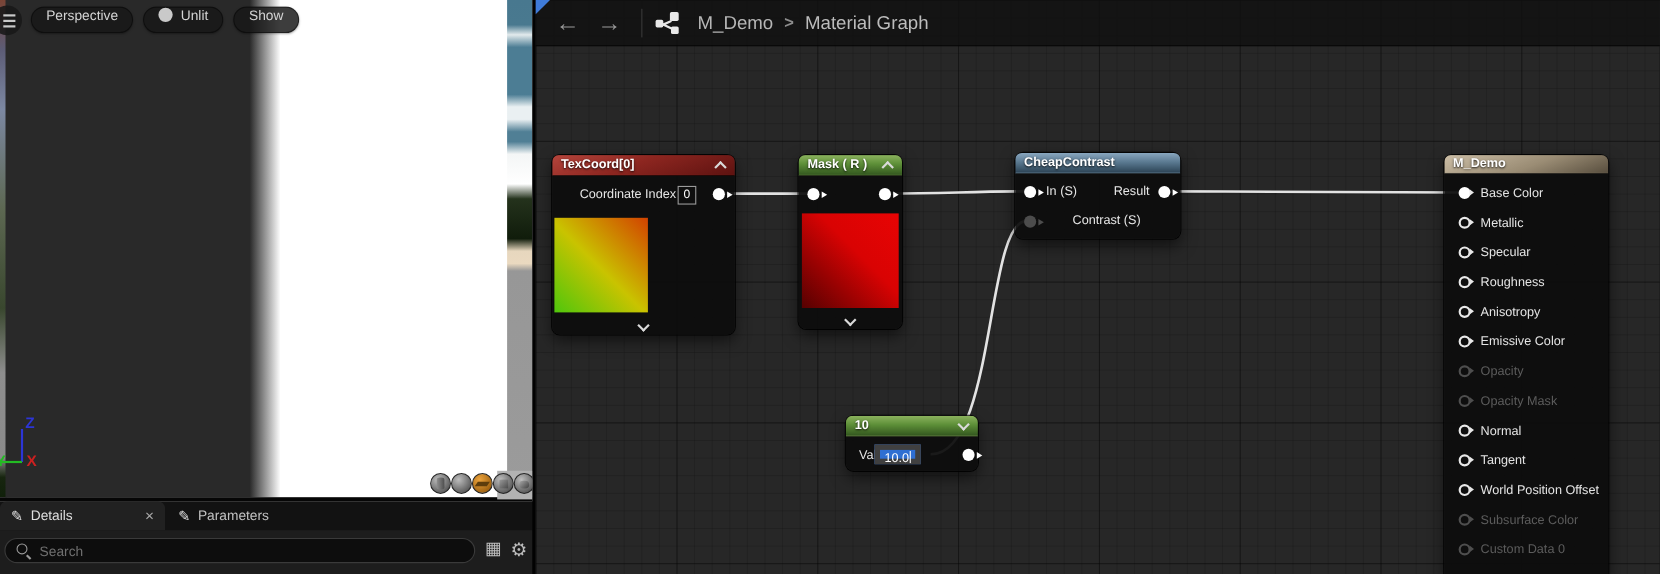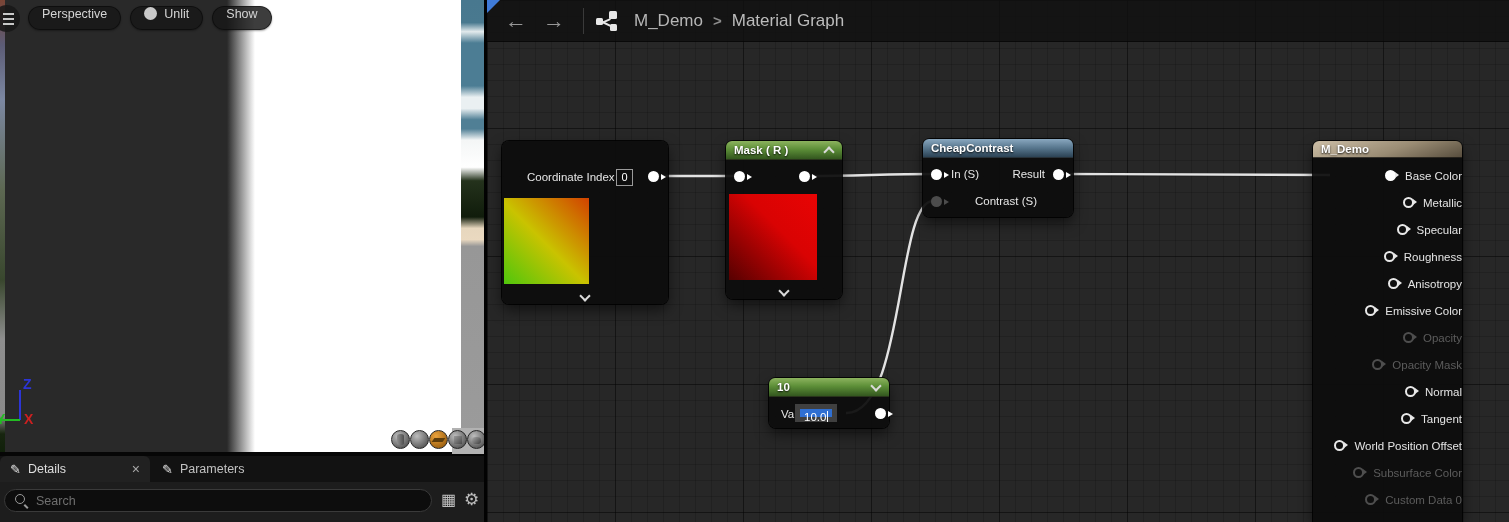--- a/index.html
+++ b/index.html
@@ -139,37 +139,37 @@
   .pin.gray .w { border-left-color:#4c4c4c; }
 
   .plabel { position:absolute; font-size:11.5px; color:#e6e6e6; }
 
   .texcoord-node  { left:502px; top:141px; width:166px; height:163px; }
   .coord-box { position:absolute; left:616px; top:169px; width:17px; height:17px;
     border:1px solid #9a9a9a; color:#fff; font-size:11px; text-align:center; line-height:15px; cursor:text; }
   .tex-preview { position:absolute; left:2px; top:57px; width:85px; height:86px;
     background:linear-gradient(225deg,#d24200 0%,#c9c300 52%,#4fc60c 100%); }
 
-  .mask-node { left:726px; top:141px; width:116px; height:158px; }
+  .mask-node { left:726px; top:141px; width:94px; height:158px; }
   .mask-preview { position:absolute; left:3px; top:53px; width:88px; height:86px;
     background:linear-gradient(225deg,#e80404 0%,#d90303 42%,#560101 100%); }
 
   .cheap-node { left:923px; top:139px; width:150px; height:78px; }
 
   .const-node { left:733px; top:378px; width:120px; height:50px;margin-left:36px; }
   .valbox { position:absolute; left:795px; top:404px; height:18px; padding:0 4px;
     background:#2f6fd2; border:5px solid #404040; color:#fff; font-size:11.5px;
     line-height:16px; cursor:text; }
   .valbox::after { content:''; display:inline-block; width:1px; height:11px; background:#fff;
     margin-left:1px; vertical-align:-1px; }
 
   .mat-node { left:1313px; top:141px; width:149px; height:381px; border-radius:7px 7px 0 0; }
   .mat-hdr { height:17px; }
   .mat-pins { padding-top:4px; }
-  .mrow { height:27px; display:flex; align-items:center; padding-left:13px;justify-content:flex-end; }
+  .mrow { height:27px; display:flex; align-items:center; padding-left:13px; }
   .mpin { width:11px; height:11px; border-radius:50%; border:2.5px solid #e8e8e8;
     position:relative; margin-right:9px; flex:none; cursor:crosshair; }
   .mpin::after { content:''; position:absolute; left:8px; top:0px; width:0; height:0;
     border-left:4px solid #e8e8e8; border-top:3px solid transparent; border-bottom:3px solid transparent; }
   .mrow .mlabel { font-size:11.5px; color:#e4e4e4; }
   .mrow.connected .mpin { background:#fff; border-color:#fff; }
   .mrow.disabled .mpin { border-color:#4e4e4e; }
   .mrow.disabled .mpin::after { border-left-color:#4e4e4e; }
   .mrow.disabled .mlabel { color:#5c5c5c; }
 </style>
@@ -271,20 +271,24 @@
         <i class="s1"></i>
         <i class="s2"></i>
         <i class="s3"></i>
     </span>
     <span class="crumb-root">M_Demo</span>
     <span class="crumb-sep">&gt;</span>
     <span class="crumb-cur">Material Graph</span>
   </div>
 
   <div class="gnode texcoord-node">
+    <div class="hdr hdr-tex">
+      <span>TexCoord[0]</span>
+      <span class="chev up"></span>
+    </div>
     <span class="plabel" style="left:25px; top:172px; position:fixed;"></span>
     <span class="plabel" style="left:25px; top:30px;">Coordinate Index</span>
     <div class="pin" style="left:146px; top:30px;">
         <span class="c"></span>
         <span class="w"></span>
       </div>
     <div class="tex-preview"></div>
     <span class="chev down expander"></span>
   </div>
   <div class="coord-box" style="position: absolute; z-index: 7; left: 616px; top: 169px;">0</div>

